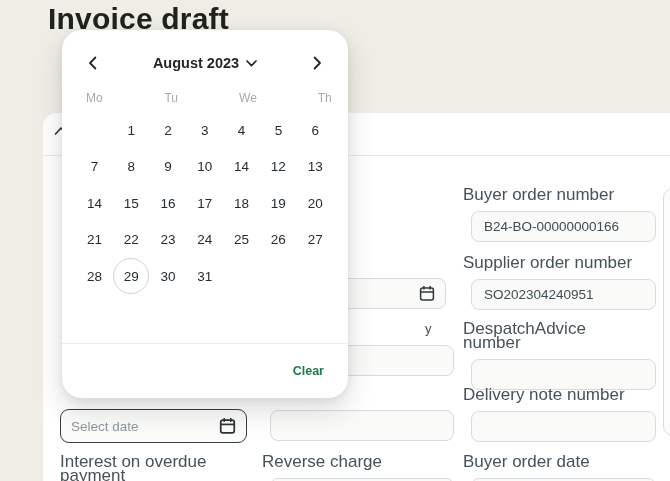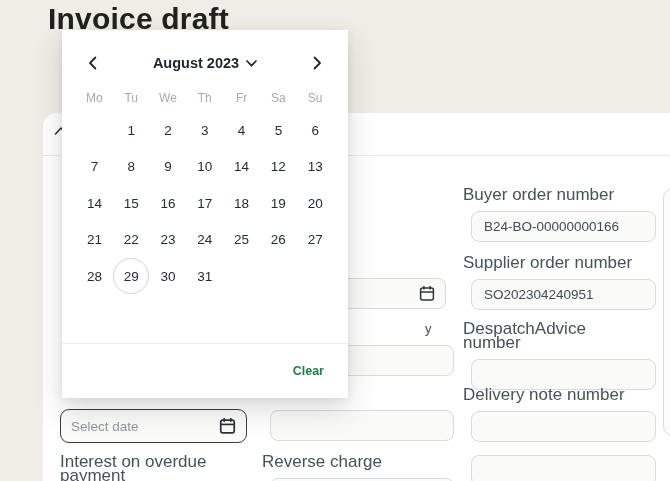--- a/index.html
+++ b/index.html
@@ -42,29 +42,29 @@
   .input-group .ig-main{flex:1 1 auto;}
   .input-group .ig-suffix{flex:0 0 33px;border-left:1px solid #d8dbdc;}
   .fragment-label{display:block;font-size:13px;color:#45525a;margin-bottom:9px;line-height:14px;padding-left:163px;}
   .partial-panel{
     position:absolute;left:620px;top:75px;width:40px;height:246px;
     background:#fcfcfb;border:1px solid #d9dcde;border-radius:10px;
   }
   
   .popup{
     position:absolute;left:62px;top:30px;width:286px;height:368px;
-    background:#ffffff;border-radius:0;z-index:10;
+    background:#ffffff;border-radius:20px;z-index:10;
     box-shadow:0 12px 28px rgba(40,40,40,.16),0 2px 8px rgba(40,40,40,.08);
     overflow:hidden;
   }
   .pop-nav{margin:20px 22px 0;height:26px;display:flex;align-items:center;justify-content:space-between;}
   .nav-btn{background:none;border:none;padding:2px 4px;cursor:pointer;display:flex;align-items:center;}
   .month-btn{background:none;border:none;cursor:pointer;display:flex;align-items:center;gap:7px;
     font-family:inherit;font-size:14.5px;font-weight:600;color:#1f262c;}
-  .wd-row{display:grid;grid-template-columns:repeat(7,36.8px);margin:14px 14px 0;}
+  .wd-row{display:grid;grid-template-columns:repeat(7,36.8px);margin:14px 14px 0;gap:40px;}
   .wd{height:16px;display:flex;align-items:center;justify-content:center;
     font-size:12px;color:#a3abb0;}
   .cal-grid{display:grid;grid-template-columns:repeat(7,36.8px);grid-auto-rows:36.5px;margin:6px 14px 0;}
   .day{display:flex;align-items:center;justify-content:center;cursor:pointer;}
   .day span{font-size:13.5px;font-weight:500;color:#242d33;display:flex;align-items:center;justify-content:center;}
   .day span.sel{width:34px;height:34px;border:1px solid #ccd3d7;border-radius:50%;}
   .pop-footer{border-top:1px solid #ededea;margin-top:12px;height:54px;display:flex;
     align-items:center;justify-content:flex-end;padding-right:18px;}
   .clear-btn{background:none;border:none;cursor:pointer;font-family:inherit;
     font-size:12.5px;font-weight:700;color:#1d7a49;}
@@ -150,20 +150,21 @@
       <div class="ig-suffix"></div>
     </div>
   </div>
 
   <div class="field" style="left:219px;top:342px;width:184px;">
     <span class="label">Reverse charge</span>
     <input class="tb" type="text" style="">
   </div>
 
   <div class="field" style="left:420px;top:342px;width:185px;">
+    <span class="label">Buyer order date</span>
     <input class="tb" type="text" style="">
   </div>
 </div>
 
 <div class="popup">
   <div class="pop-nav">
     <button class="nav-btn">
       <span>
         <svg width="9" height="14" viewBox="0 0 9 14">
             <path d="M7.4 1.5 L2 7 L7.4 12.5" fill="none" stroke="#20262b" stroke-width="1.8" stroke-linecap="round" stroke-linejoin="round"></path>

